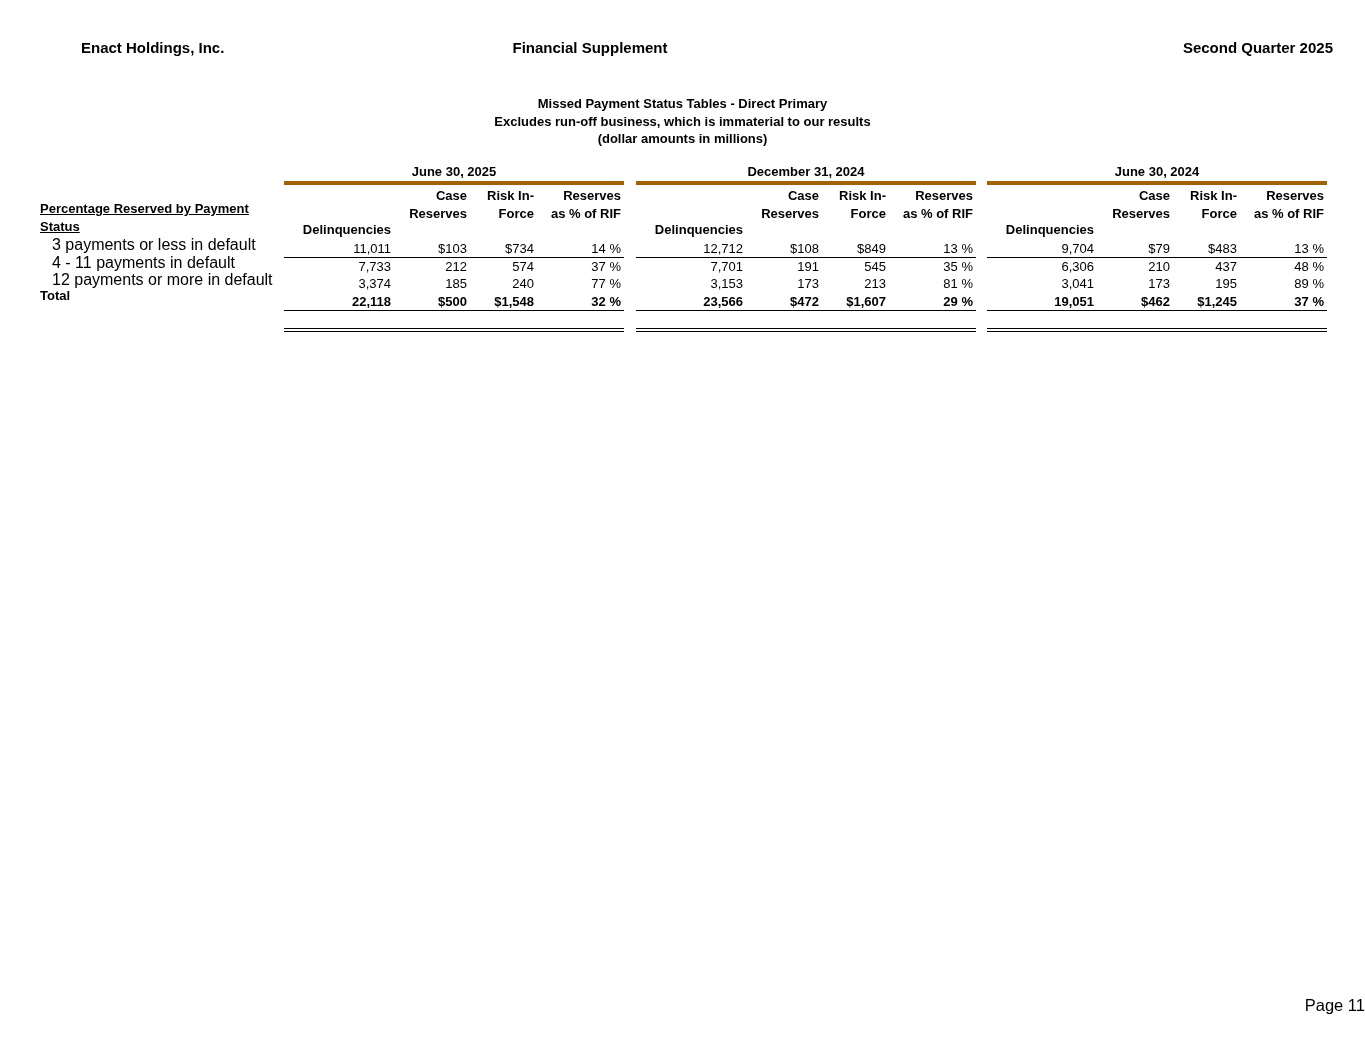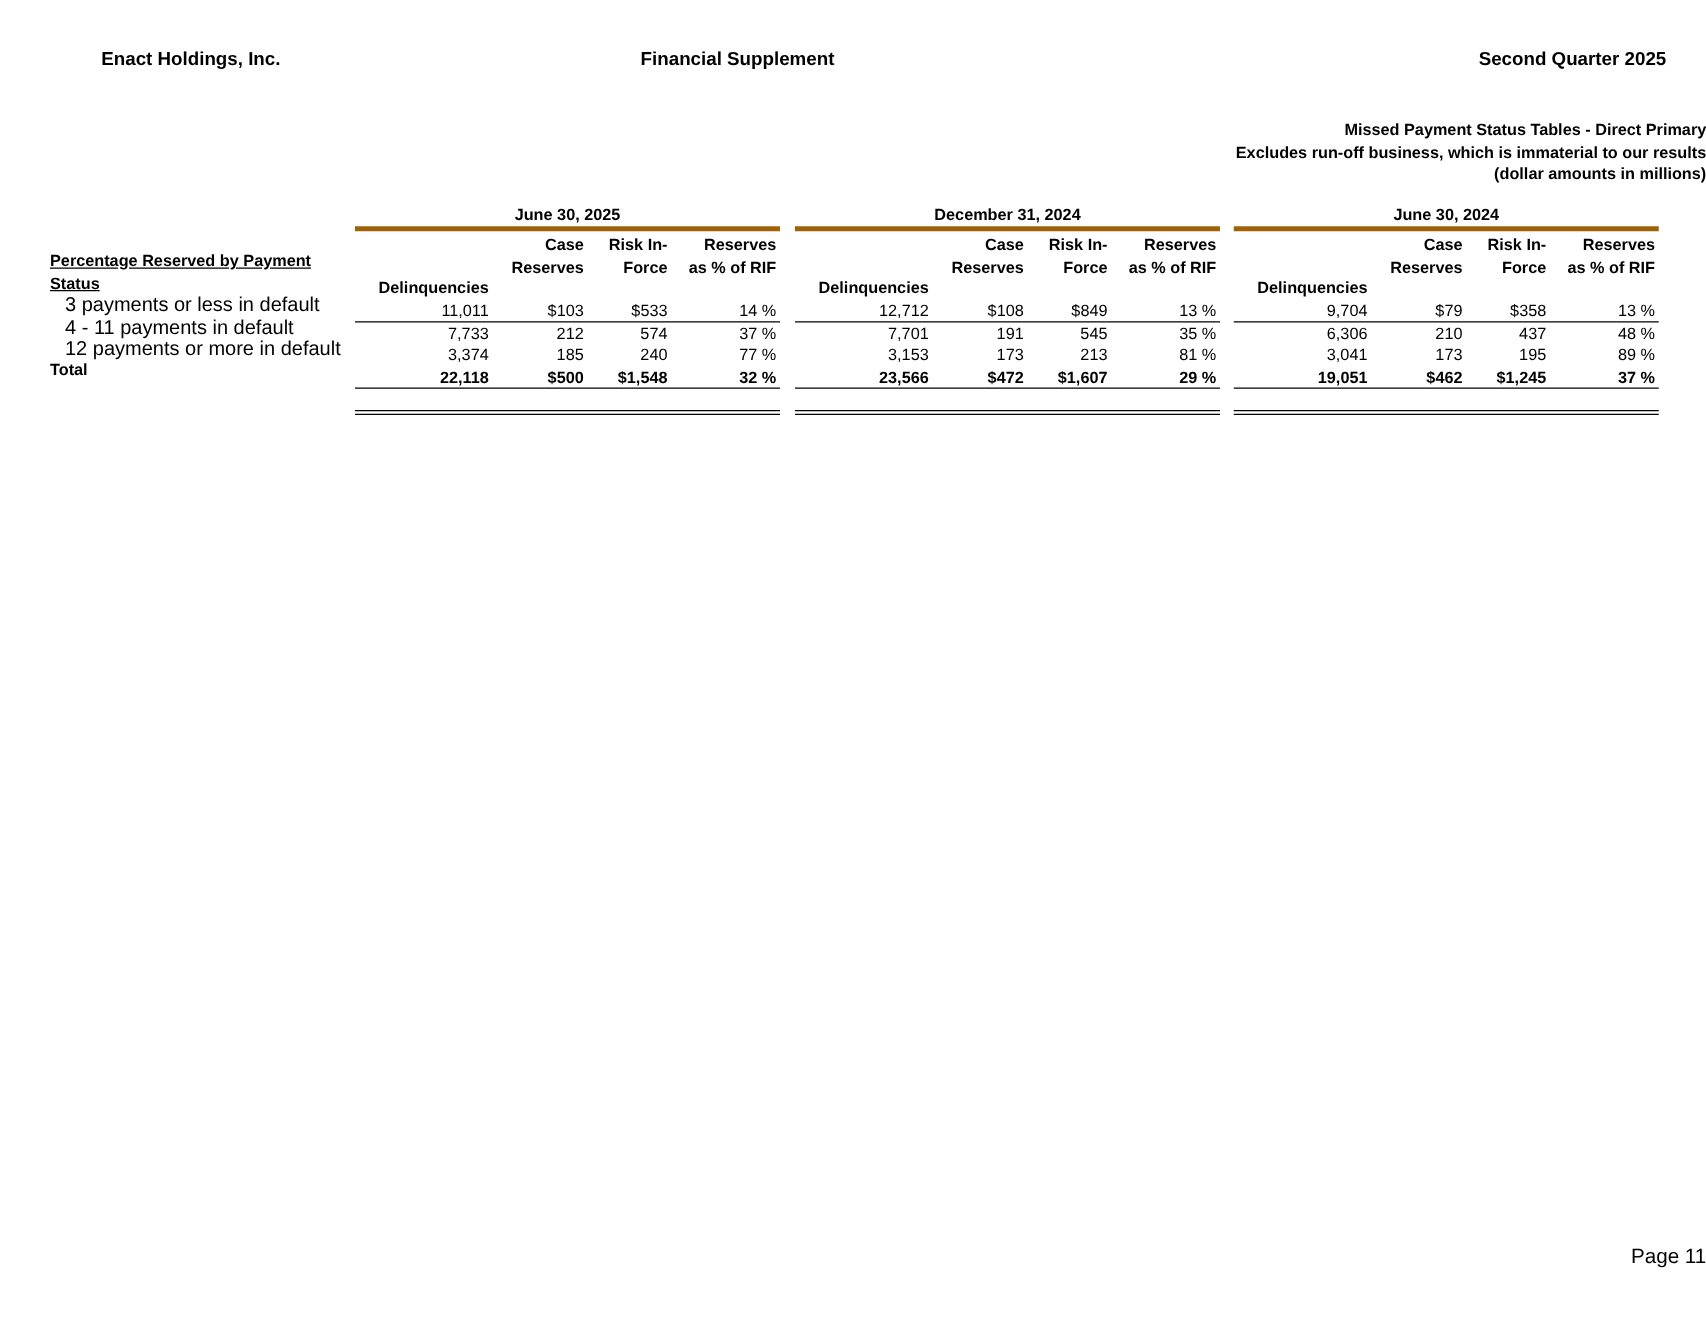--- a/index.html
+++ b/index.html
@@ -1,21 +1,21 @@
 <!DOCTYPE html>
 <html><head>
 <meta charset="utf-8">
 <style>
   html, body { margin:0; padding:0; background:#ffffff; }
   body { width:1365px; height:1055px; position:relative; font-family:"Liberation Sans", sans-serif; color:#000; overflow:hidden; }
   .hdr { position:absolute; top:39px; font-size:15px; font-weight:bold;margin-left:48px; }
   .hdr-left { left:33px; }
   .hdr-center { left:0; width:1084px; text-align:center; }
   .hdr-right { right:32px; }
-  .titles { position:absolute; top:95px; left:0; width:1365px; text-align:right; font-size:13px; font-weight:bold; line-height:17.5px; }
+  .titles { position:absolute; top:95px; left:0; width:1365px; text-align:center; font-size:13px; font-weight:bold; line-height:17.5px; }
   .titles div { display:block; }
 
   .label-col { position:absolute; left:40px; font-size:13px; }
   .lbl-head { top:200px; font-weight:bold; line-height:18px; }
   .lbl-head span { text-decoration:underline; display:block; }
   .row-label { position:absolute; left:52px; font-size:16px; line-height:17px; }
   .total-label { position:absolute; left:40px; font-size:13px; font-weight:bold; }
 
   .group { position:absolute; top:163px; width:340px; }
   .g1 { left:284px; }
@@ -80,21 +80,21 @@
           <div class="cell r0">$103</div>
           <div class="cell r1">212</div>
           <div class="cell r2">185</div>
           <div class="cell rt">$500</div>
         </div>
         <div class="col c3">
           <div class="chead">
             <div>Risk In-</div>
             <div>Force</div>
           </div>
-          <div class="cell r0">$533</div>
+          <div class="cell r0">$734</div>
           <div class="cell r1">574</div>
           <div class="cell r2">240</div>
           <div class="cell rt">$1,548</div>
         </div>
         <div class="col c4">
           <div class="chead">
             <div>Reserves</div>
             <div>as % of RIF</div>
           </div>
           <div class="cell r0">14 %</div>
@@ -170,21 +170,21 @@
           <div class="cell r0">$79</div>
           <div class="cell r1">210</div>
           <div class="cell r2">173</div>
           <div class="cell rt">$462</div>
         </div>
         <div class="col c3">
           <div class="chead">
             <div>Risk In-</div>
             <div>Force</div>
           </div>
-          <div class="cell r0">$358</div>
+          <div class="cell r0">$483</div>
           <div class="cell r1">437</div>
           <div class="cell r2">195</div>
           <div class="cell rt">$1,245</div>
         </div>
         <div class="col c4">
           <div class="chead">
             <div>Reserves</div>
             <div>as % of RIF</div>
           </div>
           <div class="cell r0">13 %</div>

